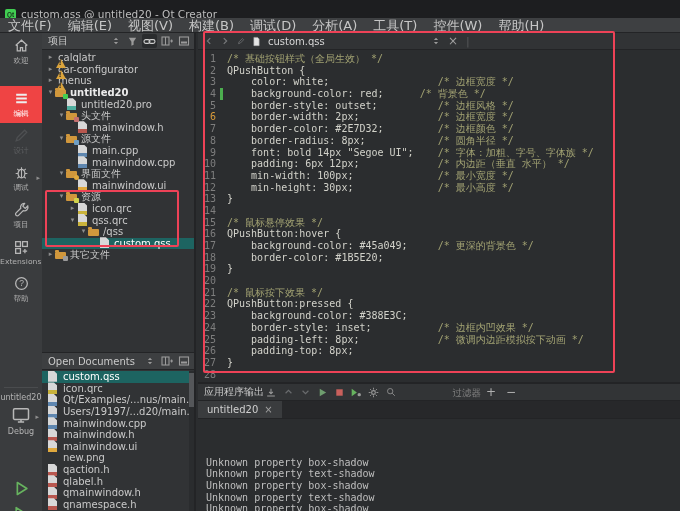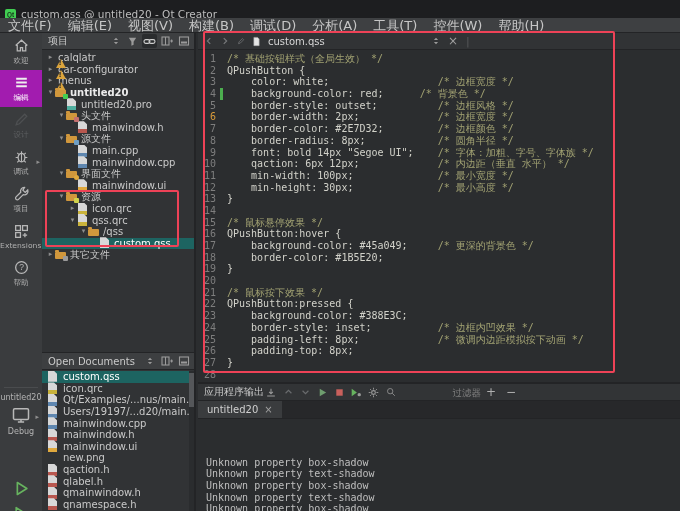--- a/index.html
+++ b/index.html
@@ -9,21 +9,21 @@
   .titlebar{position:absolute;left:0;top:0;width:680px;height:28px;background:#1d1e20;
             display:flex;align-items:center;gap:5px;padding-left:5px;box-sizing:border-box;
             color:#bdbdbd;font-size:10.5px;}
   .menubar{position:absolute;left:0;top:18px;width:680px;height:15px;background:#3e4042;
            display:flex;align-items:center;color:#c6c6c6;font-size:13px;border-bottom:1px solid #232426;box-sizing:border-box;}
   .menu-item{padding:0 8px;line-height:15px;}
   
   .modebar{position:absolute;left:0;top:33px;width:42px;height:478px;background:#3a3c3e;}
   .mode-item{position:relative;height:37px;display:flex;flex-direction:column;align-items:center;
              justify-content:center;gap:1px;color:#b0b0b0;font-size:8px;}
-  .mode-item.selected{background:#a21caf;color:#ffffff;}
+  .mode-item.selected{background:#ef4444;color:#ffffff;margin-top:16px;}
   .mode-item.disabled{color:#5d5f61;}
   .mode-item.disabled svg{opacity:.5;}
   .mode-arrow{display:none;position:absolute;right:2px;top:14px;font-size:7px;color:#8f8f8f;}
   .mode-item.has_arrow .mode-arrow{display:block;}
   .mode-label{white-space:nowrap;transform:scale(.95);}
   .kit-sep{position:absolute;left:4px;right:4px;top:354px;border-top:1px solid #4a4c4e;}
   .kit-name{position:absolute;top:360px;left:0;width:42px;text-align:center;font-size:8px;color:#b4b4b4;}
   .kit-btn{position:absolute;top:372px;left:0;width:42px;display:flex;justify-content:center;}
   .kit-arrow{position:absolute;right:3px;top:380px;font-size:7px;color:#8f8f8f;}
   .kit-target{position:absolute;top:394px;left:0;width:42px;text-align:center;font-size:8px;color:#b4b4b4;}
@@ -649,21 +649,21 @@
       <div class="cl" data-name="code-line">
         <span class="ln" data-name="line-number">9</span>
         <span class="chg" data-name="change-marker"></span>
         <span class="code-text" data-name="code-text">    font: bold 14px "Segoe UI";    </span>
         <span class="cmt" data-name="code-comment">/* 字体：加粗、字号、字体族 */</span>
       </div>
 
       <div class="cl" data-name="code-line">
         <span class="ln" data-name="line-number">10</span>
         <span class="chg" data-name="change-marker"></span>
-        <span class="code-text" data-name="code-text">    qaction: 6px 12px;             </span>
+        <span class="code-text" data-name="code-text">    padding: 6px 12px;             </span>
         <span class="cmt" data-name="code-comment">/* 内边距（垂直 水平） */</span>
       </div>
 
       <div class="cl" data-name="code-line">
         <span class="ln" data-name="line-number">11</span>
         <span class="chg" data-name="change-marker"></span>
         <span class="code-text" data-name="code-text">    min-width: 100px;              </span>
         <span class="cmt" data-name="code-comment">/* 最小宽度 */</span>
       </div>
 

